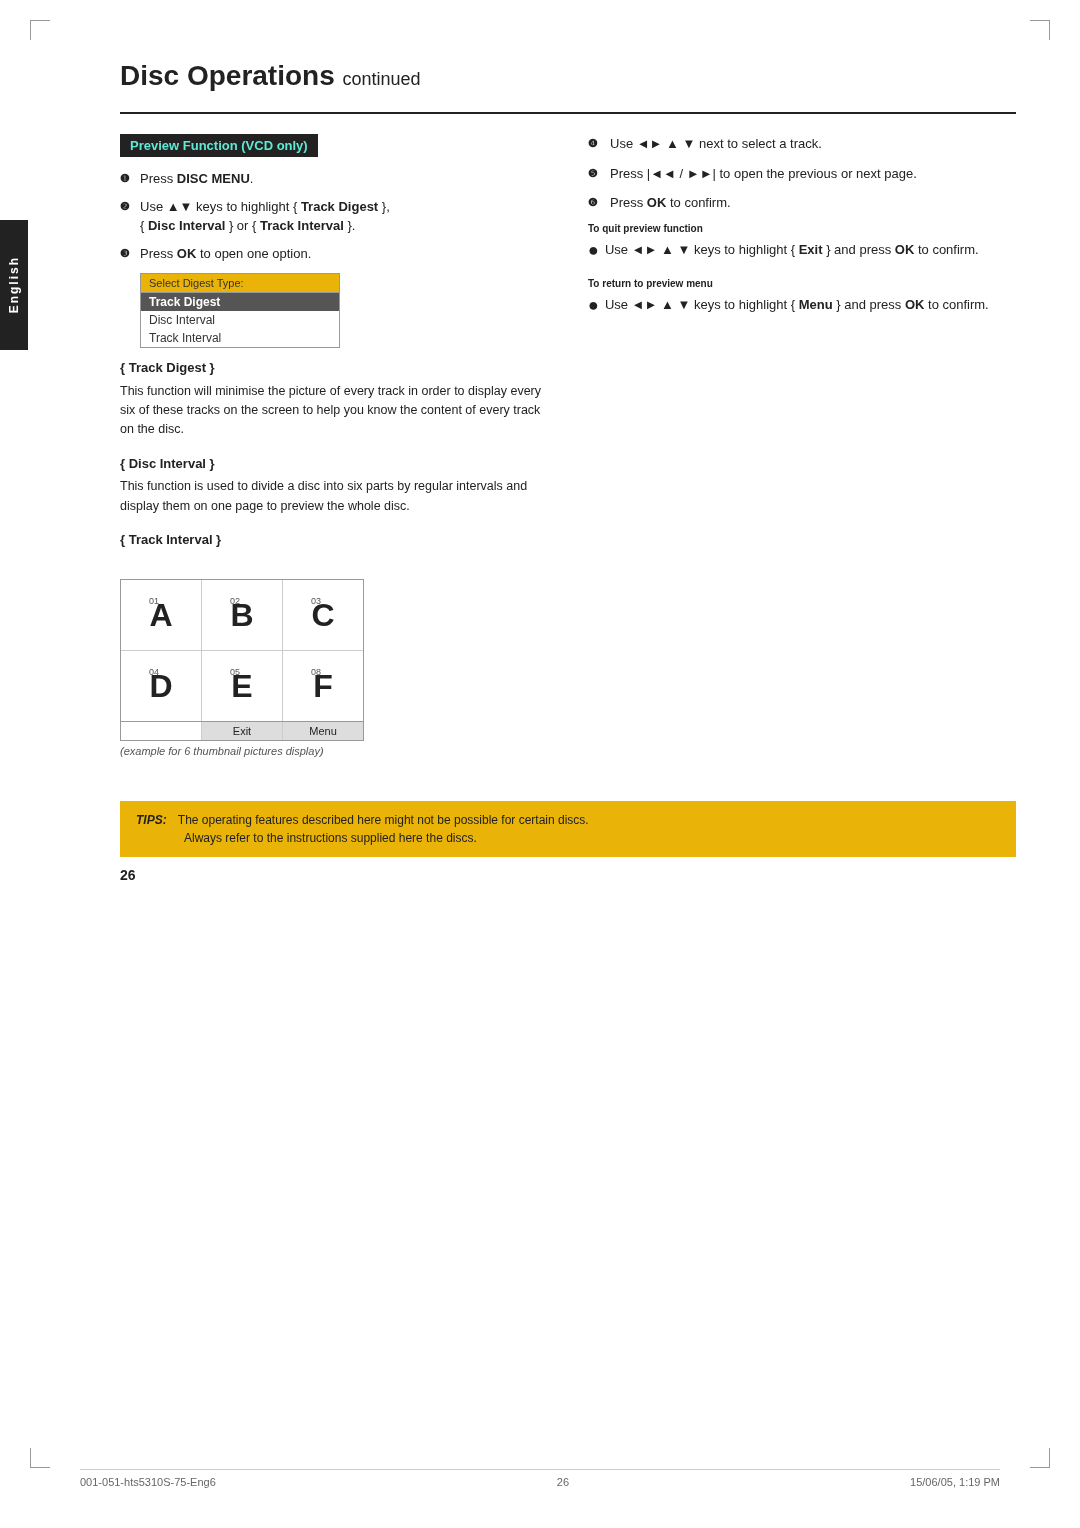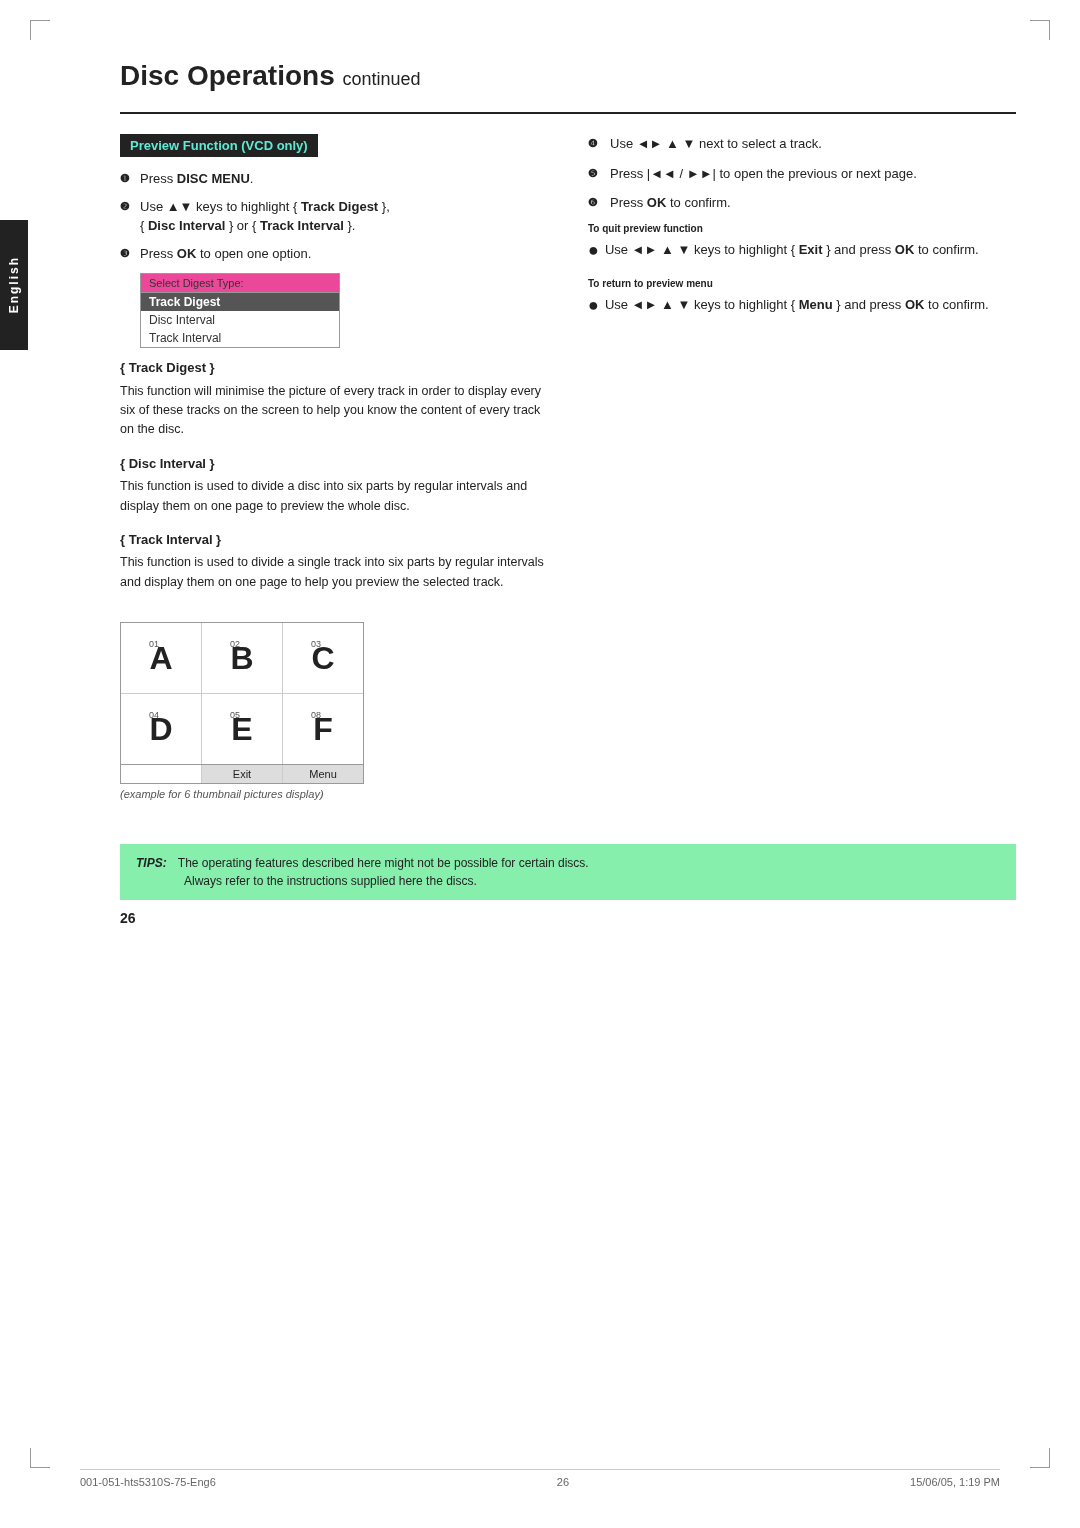--- a/index.html
+++ b/index.html
@@ -124,21 +124,21 @@
 
     
     .menu-box {
       border: 1px solid #999;
       margin: 10px 0 10px 20px;
       padding: 0;
       width: 200px;
       font-size: 12px;
     }
     .menu-box-title {
-      background: #ec4899;
+      background: #eab308;
       padding: 3px 8px;
       font-size: 11px;
       border-bottom: 1px solid #999;
       color: #333;
     }
     .menu-box-item {
       padding: 2px 8px;
       color: #333;
     }
     .menu-box-item.selected {
@@ -256,21 +256,21 @@
       margin-right: 6px;
       margin-top: -3px;
       color: #222;
     }
     .bullet-content { flex: 1; }
 
     
     .tips-box {
       margin-top: 40px;
       margin-left: 40px;
-      background: #86efac;
+      background: #eab308;
       padding: 10px 16px;
       font-size: 12px;
       line-height: 1.5;
     }
     .tips-label {
       font-weight: bold;
       font-style: italic;
       margin-right: 8px;
     }
 
@@ -368,23 +368,20 @@
       <div class="subsection">
         <div class="subsection-title">{ Disc Interval }</div>
         <div class="subsection-body">
           This function is used to divide a disc into six parts by regular intervals and display them on one page to preview the whole disc.
         </div>
       </div>
 
       
       <div class="subsection">
         <div class="subsection-title">{ Track Interval }</div>
-        <div class="subsection-body">
-          This function is used to divide a single track into six parts by regular intervals and display them on one page to help you preview the selected track.
-        </div>
       </div>
 
       
       <div class="thumb-grid-wrapper">
         <div class="thumb-grid">
           <div class="thumb-cell">
             <span class="cell-num">01</span>A
           </div>
           <div class="thumb-cell">
             <span class="cell-num">02</span>B

